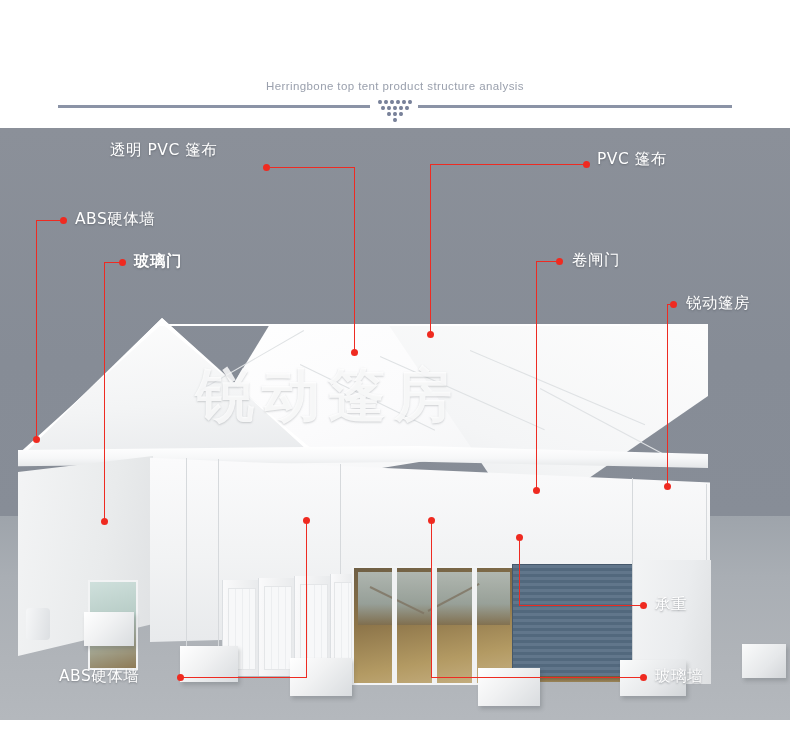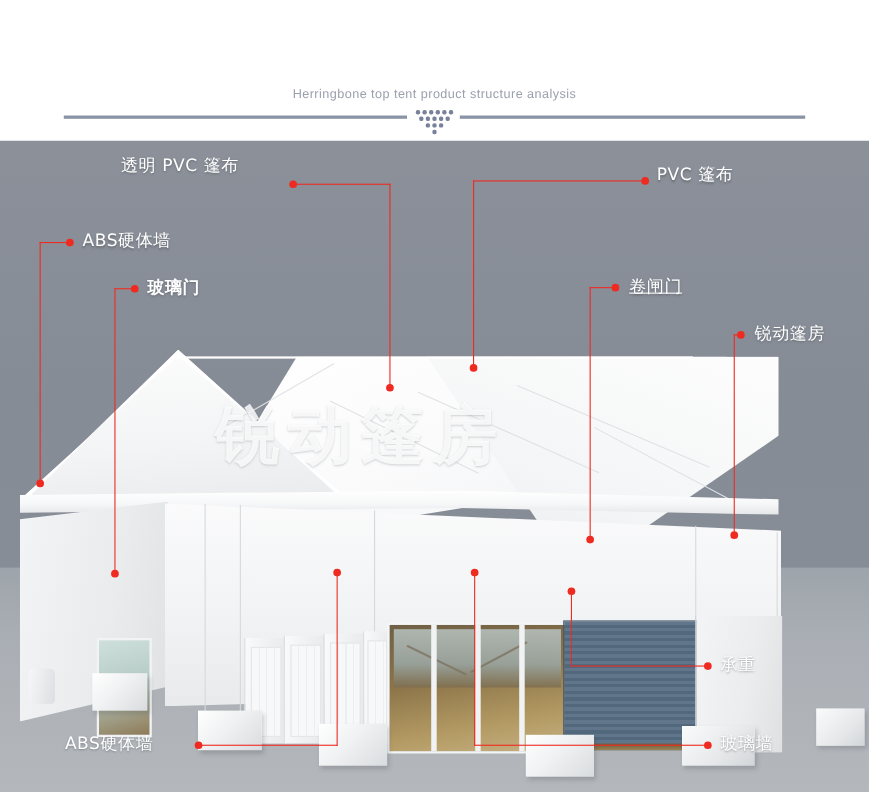--- a/index.html
+++ b/index.html
@@ -271,21 +271,21 @@
     <div class="cline-v" style="left:36px;top:220px;height:220px;"></div>
     <div class="cdot" style="left:33px;top:436px;"></div>
 
     <div class="clabel" style="left:134px;top:251px;font-weight:bold;">玻璃门</div>
     <div class="cdot" style="left:119px;top:259px;"></div>
     <div class="cline-h" style="left:104px;top:262px;width:18px;"></div>
     <div class="cline-v" style="left:104px;top:262px;height:260px;"></div>
     <div class="cdot" style="left:101px;top:518px;"></div>
 
     <div class="cdot" style="left:556px;top:258px;"></div>
-    <div class="clabel" style="left:572px;top:250px;text-decoration:underline;">卷闸门</div>
+    <div class="clabel" style="left:572px;top:250px;">卷闸门</div>
     <div class="cline-h" style="left:536px;top:261px;width:22px;"></div>
     <div class="cline-v" style="left:536px;top:261px;height:230px;"></div>
     <div class="cdot" style="left:533px;top:487px;"></div>
 
     <div class="cdot" style="left:670px;top:301px;"></div>
     <div class="clabel" style="left:686px;top:293px;">锐动篷房</div>
     <div class="cline-h" style="left:667px;top:304px;width:8px;"></div>
     <div class="cline-v" style="left:667px;top:304px;height:182px;"></div>
     <div class="cdot" style="left:664px;top:483px;"></div>
 

